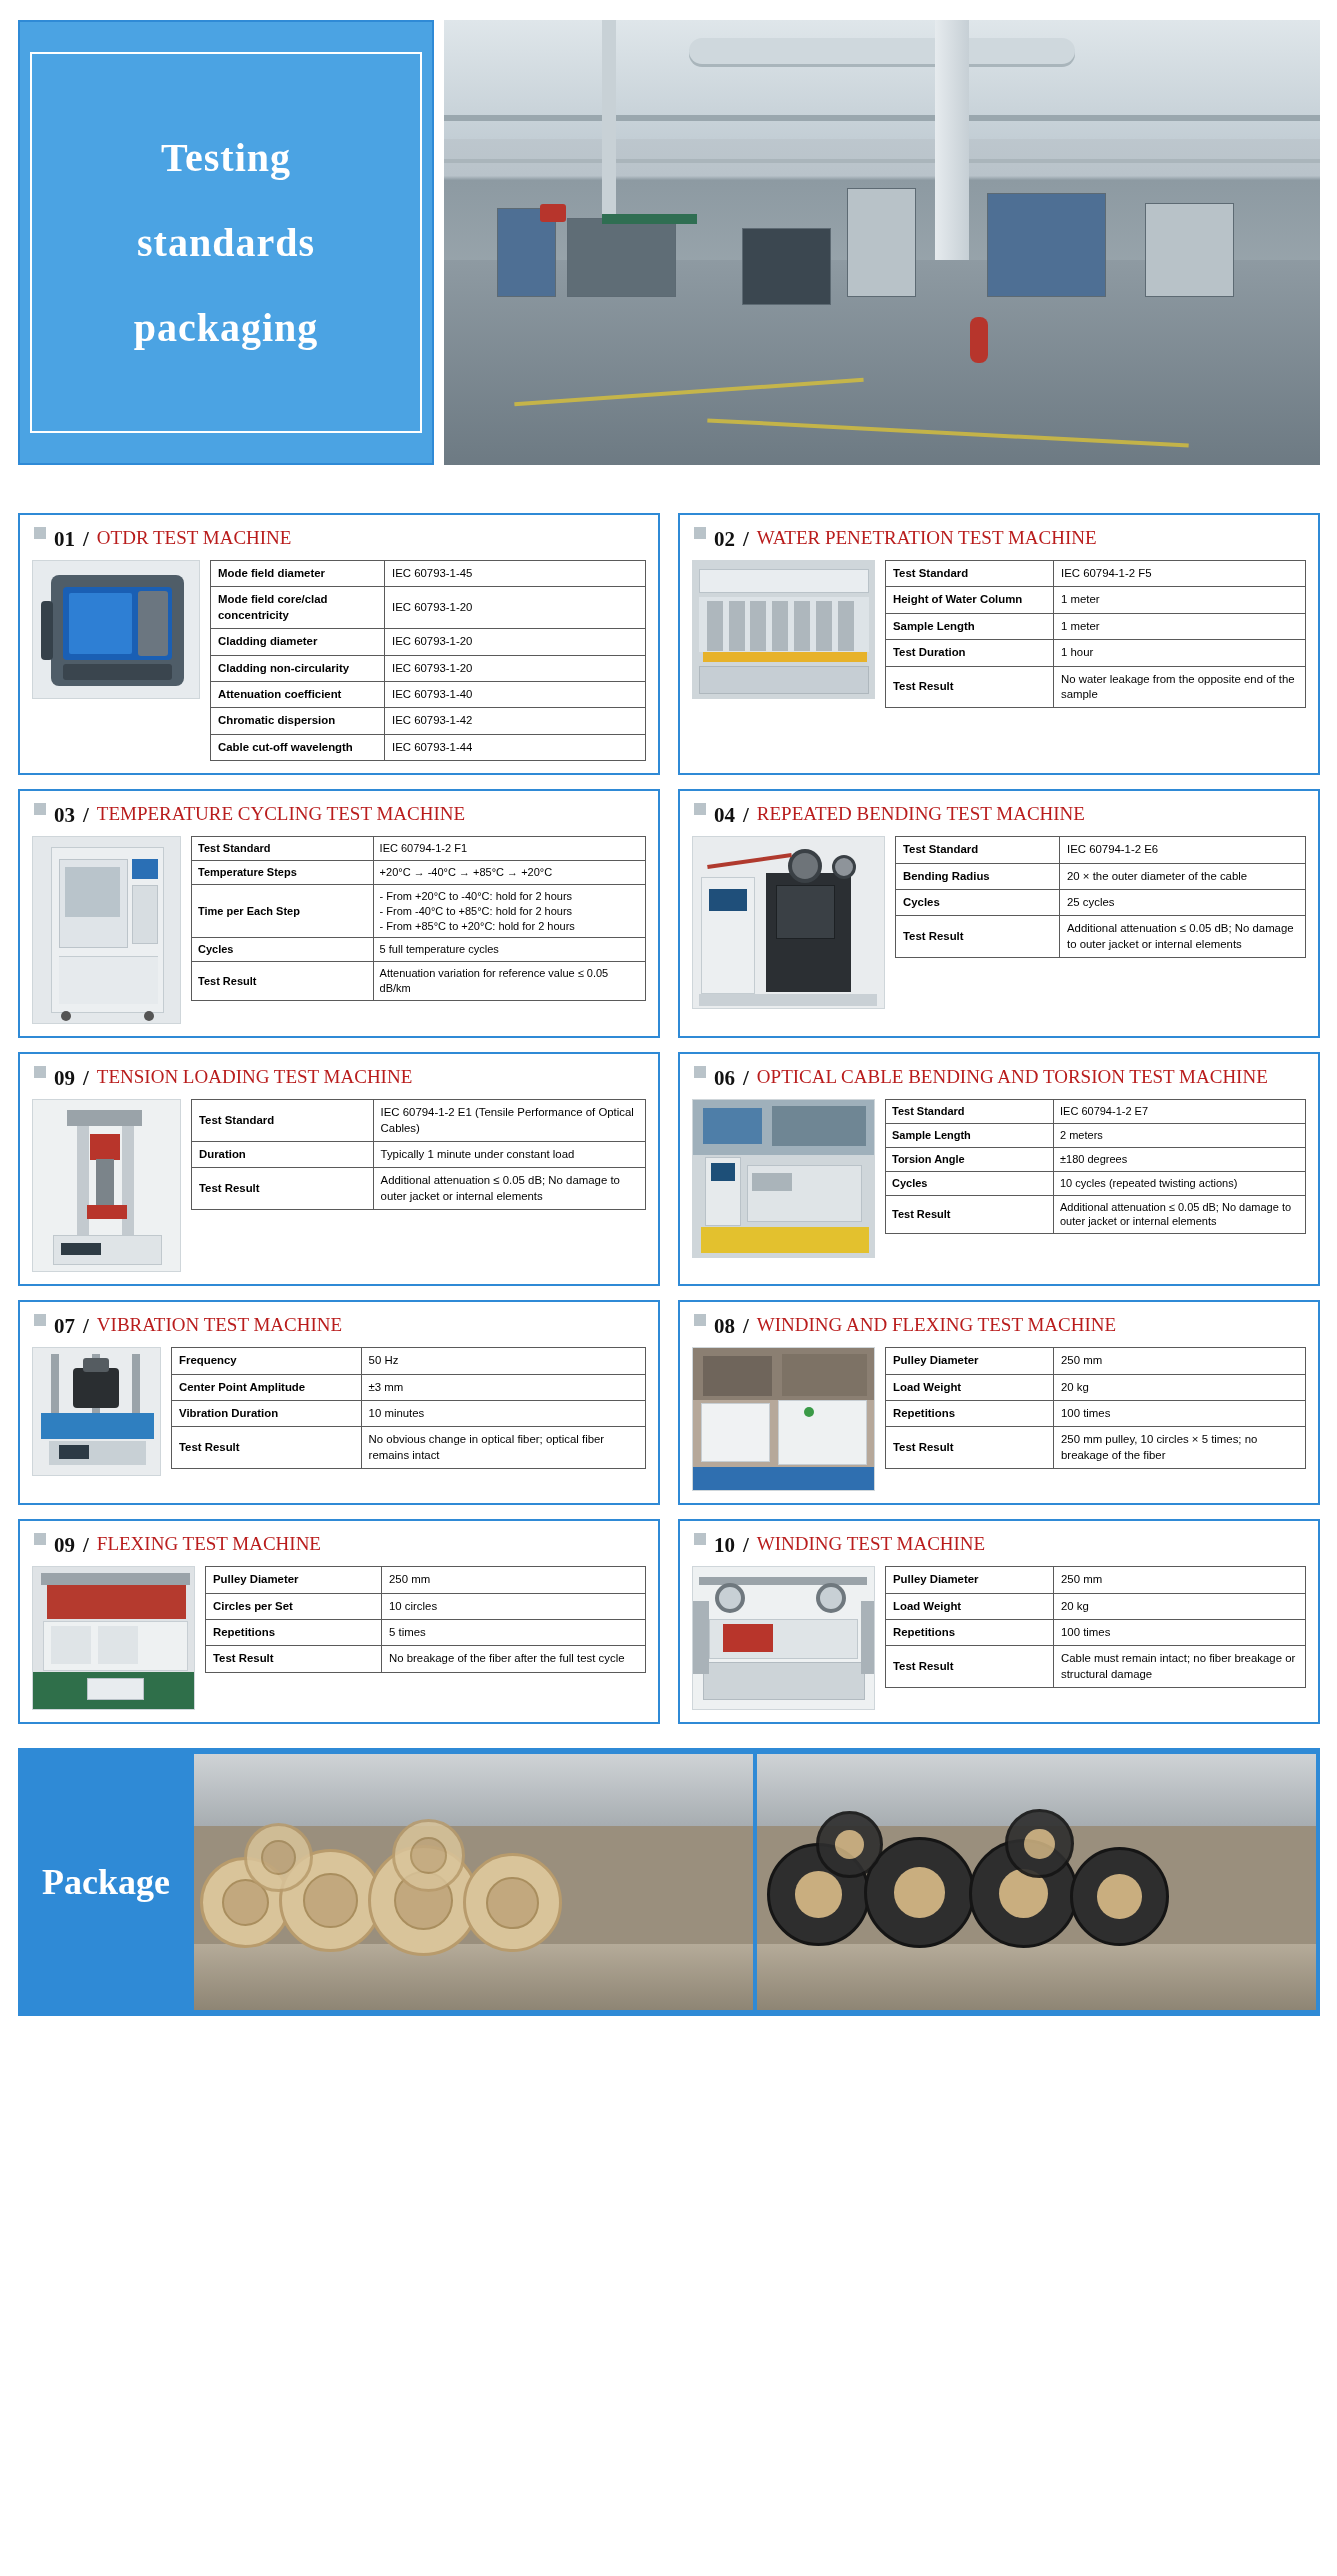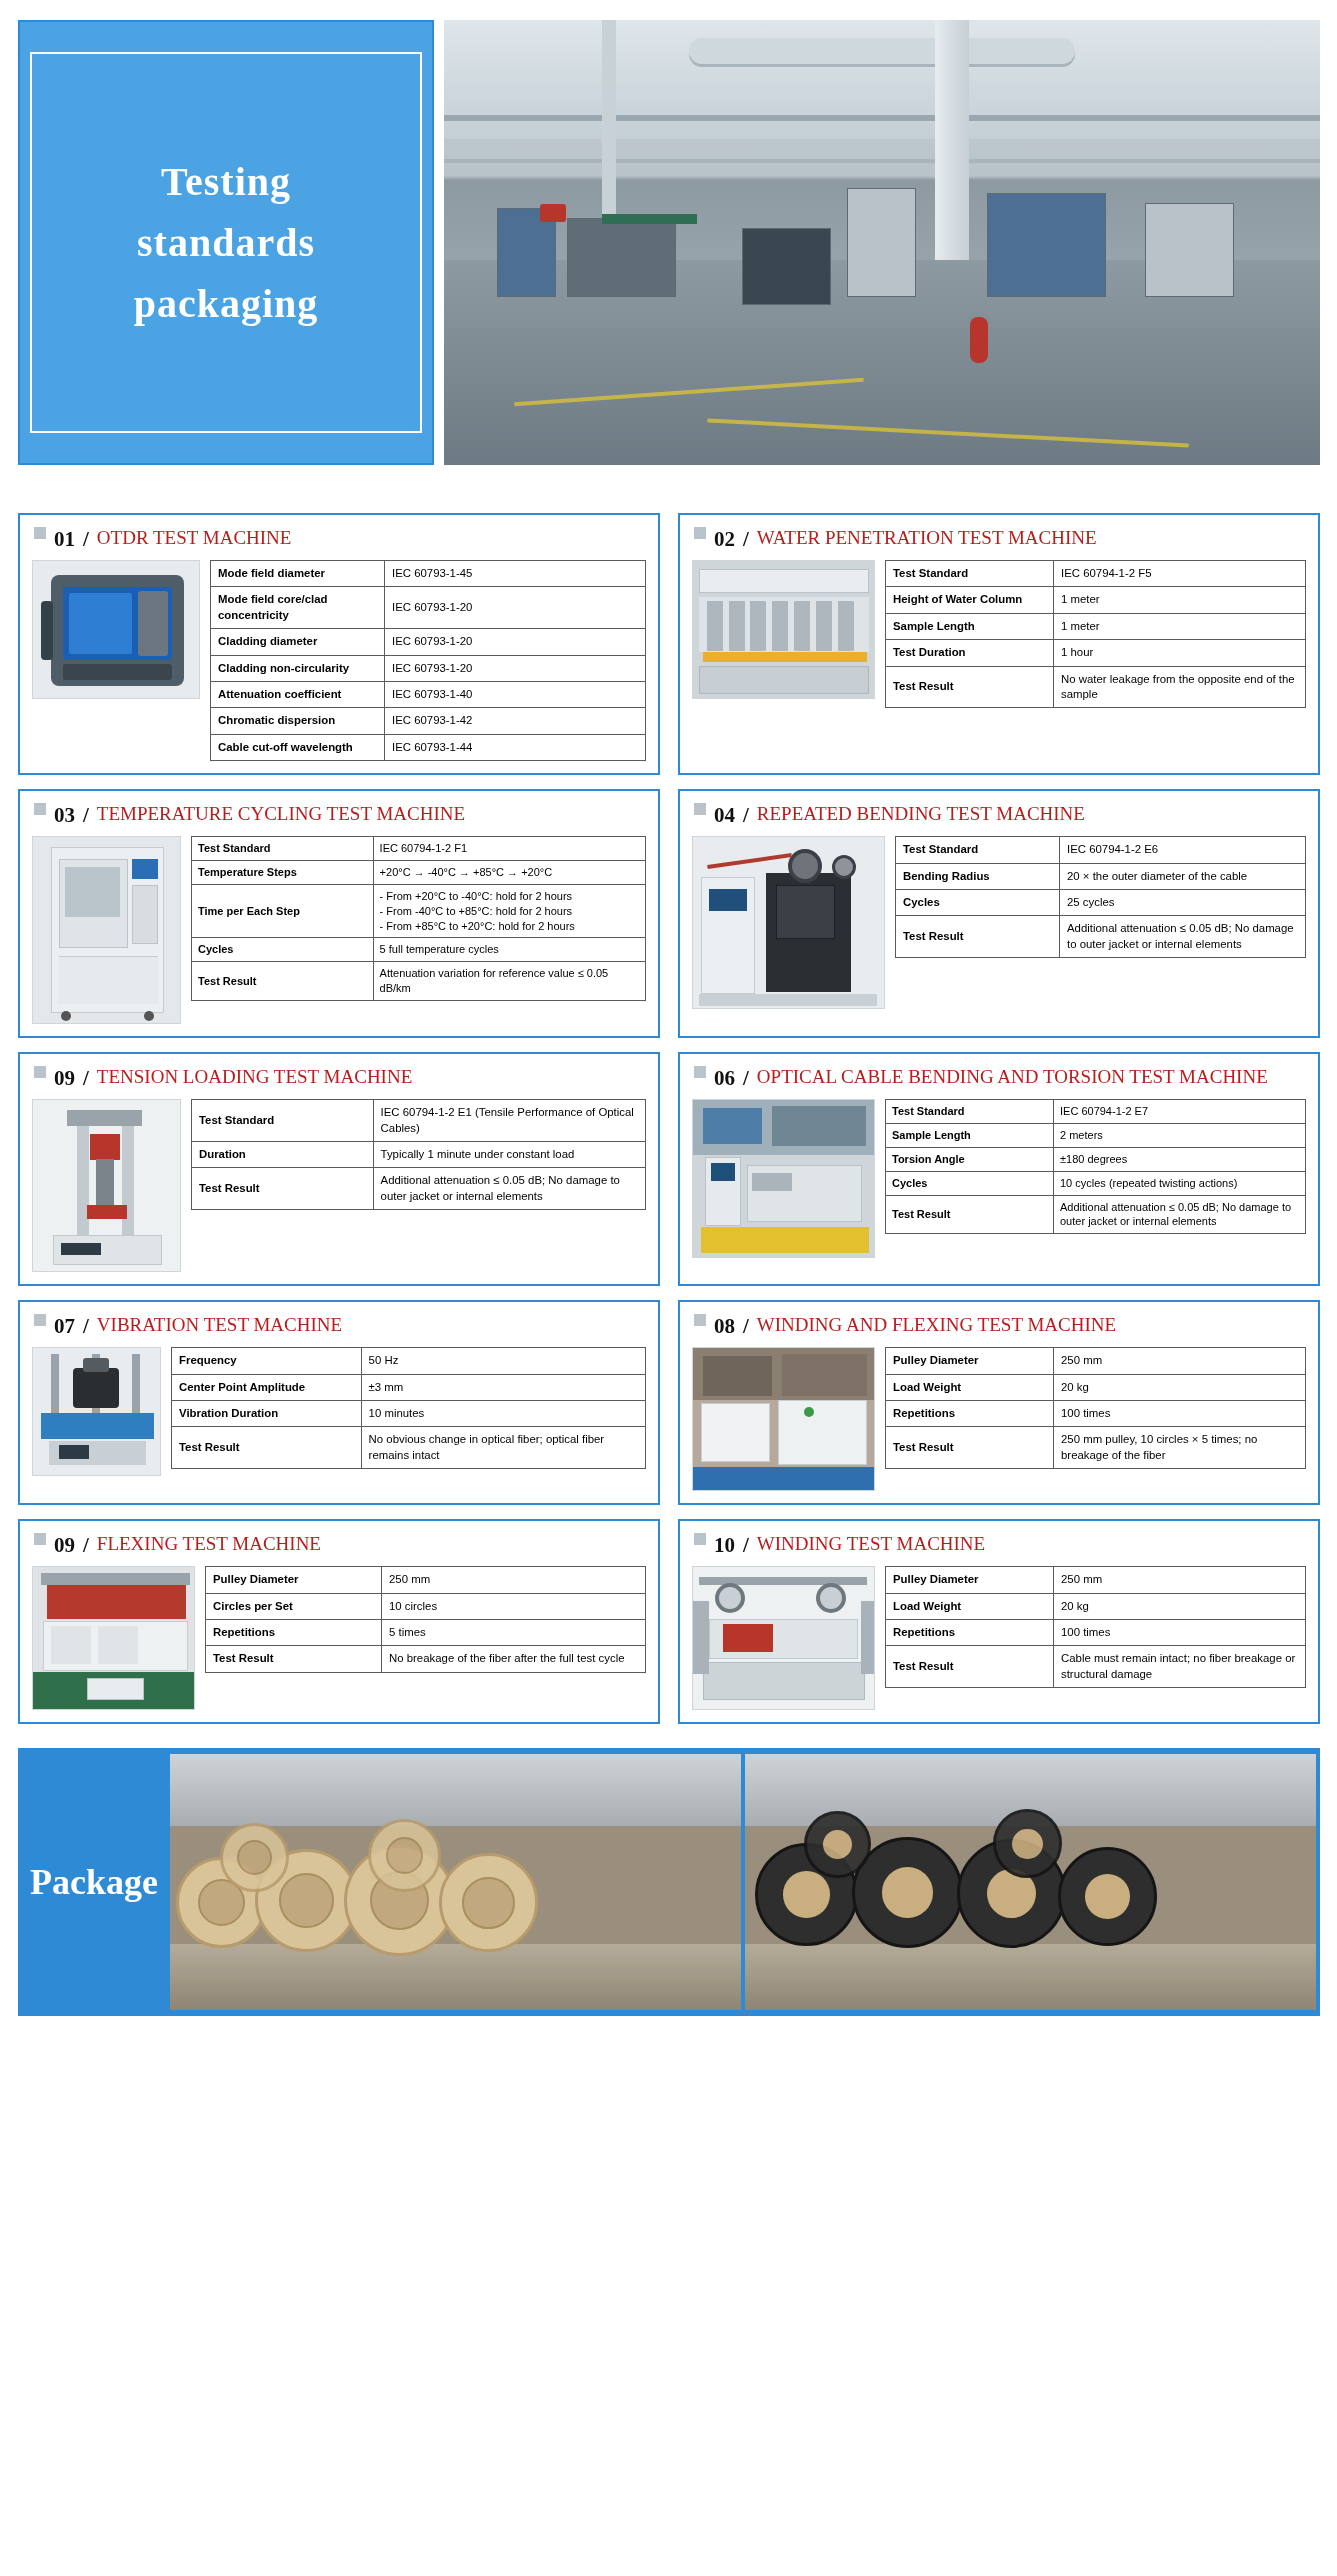--- a/index.html
+++ b/index.html
@@ -34,21 +34,21 @@
     margin: 10px 0 30px 0;
   }
   .hero-title-inner {
     border: 2px solid #ffffff;
     width: 100%;
     height: 100%;
     display: flex;
     flex-direction: column;
     align-items: center;
     justify-content: center;
-    gap: 14px;
+    gap: 38px;
     text-align: center;
   }
   .hero-title-inner span {
     color: #ffffff;
     font-size: 40px;
     font-weight: bold;
     letter-spacing: 1px;
     font-family: "Liberation Serif", serif;
   }
   .hero-photo {
@@ -146,21 +146,21 @@
   
   .package {
     margin: 6px 18px 14px 18px;
     height: 268px;
     display: flex;
     background: #2f8ad6;
     position: relative;
     overflow: hidden;
   }
   .package-label {
-    width: 152px;
+    width: 176px;
     display: flex;
     align-items: center;
     justify-content: center;
     color: #fff;
     font-size: 36px;
     font-weight: bold;
     font-family: "Liberation Serif", serif;
   }
   .pk-photo {
     flex: 1;

